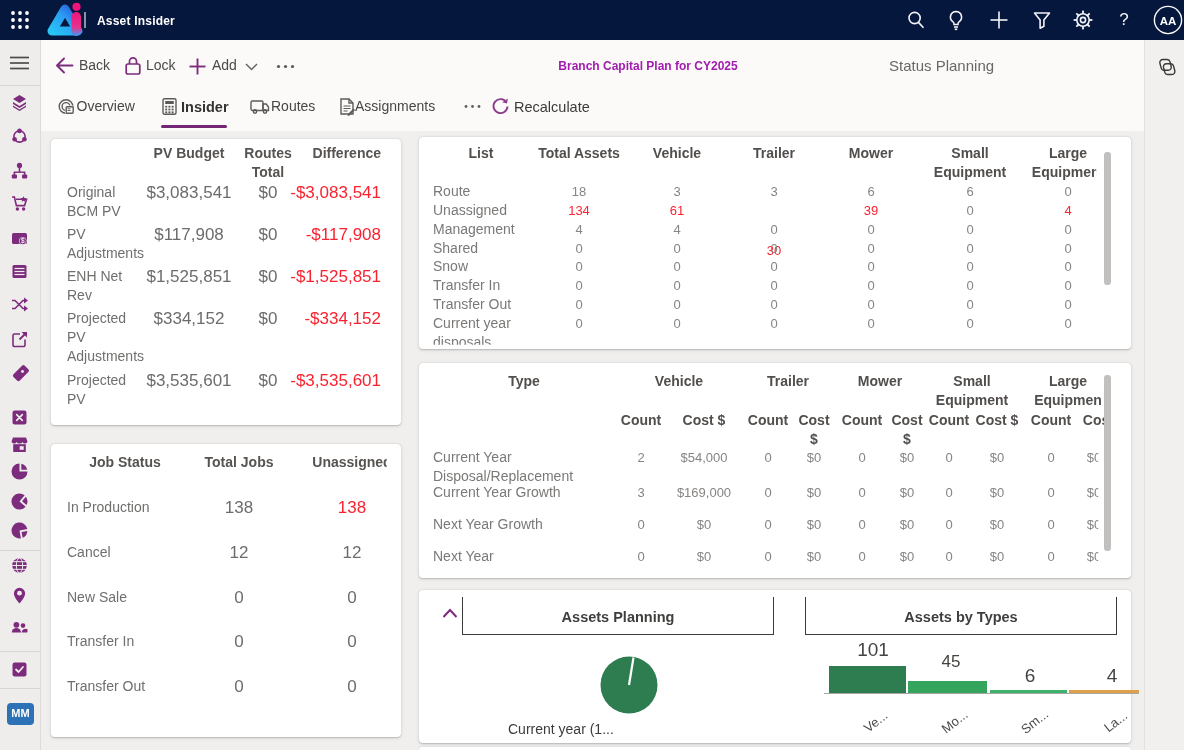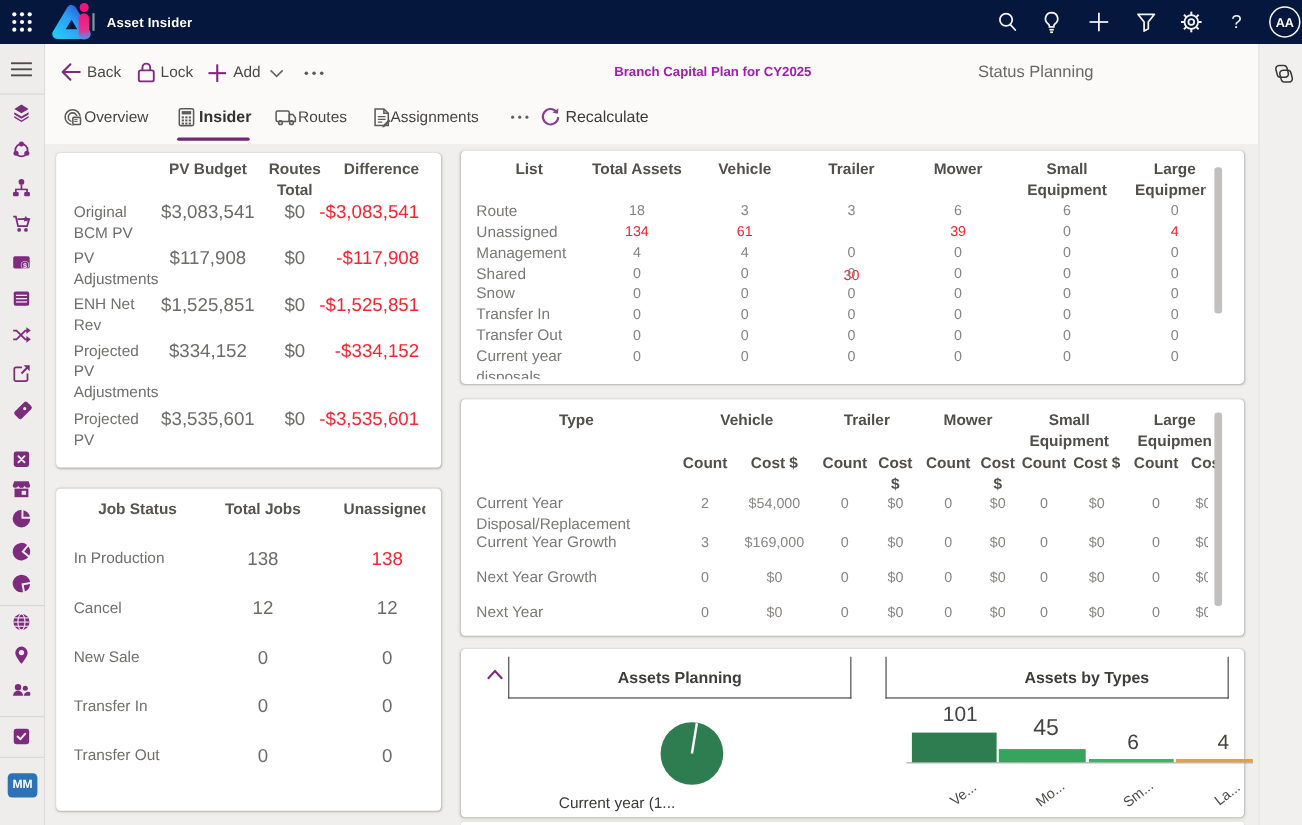--- a/index.html
+++ b/index.html
@@ -458,31 +458,31 @@
 <div class="t fC" style="left:1051px;top:557px;transform:translate(-50%,-50%);">0</div>
 <div class="t fC" style="left:1094px;top:557px;transform:translate(-50%,-50%);clip-path: inset(0 3px 0 0);">$0</div>
 <div style="position:absolute;left:1104px;top:375px;width:6.5px;height:176px;background:#c2c0be;border-radius:3px;"></div>
 <div class="card" style="left:419px;top:590px;width:712px;height:153px;"></div>
 <svg style="left:442px;top:607px" width="16" height="12">
     <path d="M1.5 10 L8 3 L14.5 10" fill="none" stroke="#7d2c7d" stroke-width="2"></path>
   </svg>
 <div style="position:absolute;left:462px;top:597px;width:312px;height:38px;border-left:1.5px solid #3c3c3c;border-right:1.5px solid #3c3c3c;border-bottom:1.5px solid #3c3c3c;box-sizing:border-box;"></div>
 <div class="t " style="left:618.0px;top:617px;transform:translate(-50%,-50%);font-size:14.5px;font-weight:bold;color:#403e3c;">Assets Planning</div>
 <div style="position:absolute;left:805px;top:597px;width:312px;height:38px;border-left:1.5px solid #3c3c3c;border-right:1.5px solid #3c3c3c;border-bottom:1.5px solid #3c3c3c;box-sizing:border-box;"></div>
-<div class="t " style="left:961.0px;top:617px;transform:translate(-50%,-50%);font-size:14.5px;font-weight:bold;color:#403e3c;margin-left:27px;">Assets by Types</div>
+<div class="t " style="left:961.0px;top:617px;transform:translate(-50%,-50%);font-size:14.5px;font-weight:bold;color:#403e3c;">Assets by Types</div>
 <svg style="left:599px;top:655px" width="60" height="60">
     <circle cx="30" cy="30" r="28.5" fill="#2e7d51"></circle>
     <line x1="30" y1="30" x2="34.5" y2="2.5" stroke="#fff" stroke-width="2.2"></line>
   </svg>
 <div class="t " style="left:508px;top:730px;transform:translate(0,-50%);font-size:14px;color:#3c3b39;">Current year (1...</div>
 <div style="position:absolute;left:824px;top:692.5px;width:315px;height:1px;background:#a8a6a4;"></div>
 <div style="position:absolute;left:828.5px;top:665.5px;width:77px;height:27px;background:#2e7d51;"></div>
 <div style="position:absolute;left:908px;top:680.5px;width:79px;height:12px;background:#35a55e;"></div>
 <div style="position:absolute;left:990px;top:689.5px;width:76.5px;height:3px;background:#3cb36a;"></div>
 <div style="position:absolute;left:1069px;top:690.0px;width:70px;height:2.5px;background:#dfa04a;"></div>
 <div class="t " style="left:873px;top:650px;transform:translate(-50%,-50%);font-size:19px;color:#454442;">101</div>
-<div class="t " style="left:951px;top:662px;transform:translate(-50%,-50%);font-size:21px;color:#454442;">45</div>
+<div class="t " style="left:951px;top:662px;transform:translate(-50%,-50%);font-size:17px;color:#454442;">45</div>
 <div class="t " style="left:1030px;top:676px;transform:translate(-50%,-50%);font-size:19px;color:#454442;">6</div>
 <div class="t " style="left:1112px;top:676px;transform:translate(-50%,-50%);font-size:19px;color:#454442;">4</div>
 <div class="t " style="left:876px;top:722px;transform:translate(-50%,-50%);font-size:13px;color:#4c4b49;transform:translate(-50%,-50%) rotate(-38deg);">Ve...</div>
 <div class="t " style="left:955px;top:722px;transform:translate(-50%,-50%);font-size:13px;color:#4c4b49;transform:translate(-50%,-50%) rotate(-38deg);">Mo...</div>
 <div class="t " style="left:1035px;top:722px;transform:translate(-50%,-50%);font-size:13px;color:#4c4b49;transform:translate(-50%,-50%) rotate(-38deg);">Sm...</div>
 <div class="t " style="left:1116px;top:722px;transform:translate(-50%,-50%);font-size:13px;color:#4c4b49;transform:translate(-50%,-50%) rotate(-38deg);">La...</div>
 <div style="position:absolute;left:419px;top:747px;width:712px;height:3px;background:#fff;border-radius:3px 3px 0 0;box-shadow:0 0 2px rgba(0,0,0,.15);"></div>
 </body></html>

